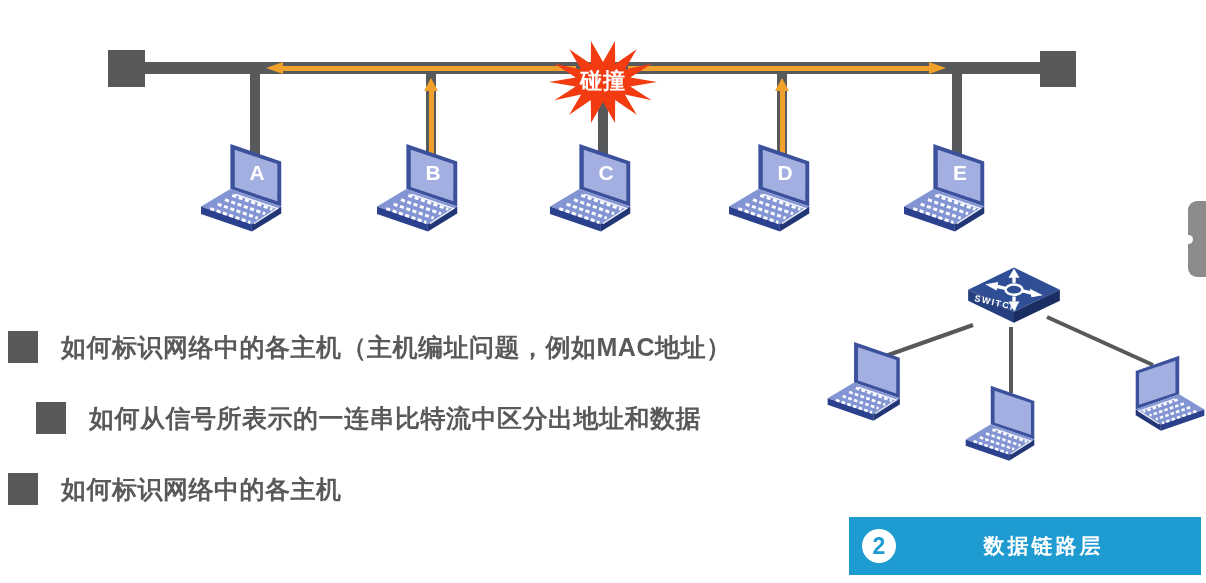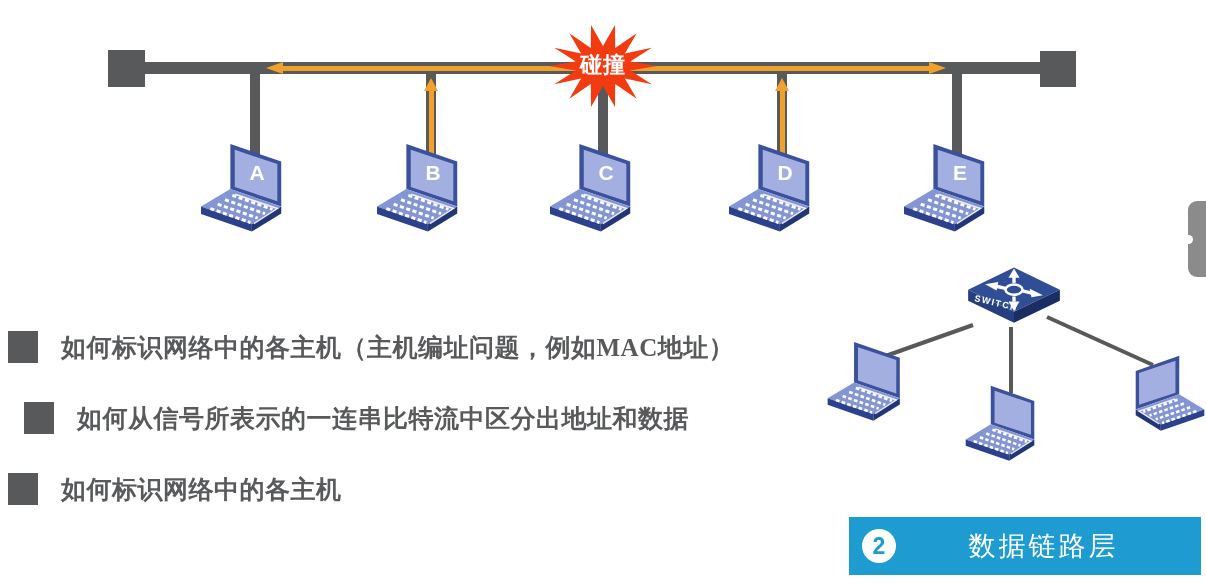--- a/index.html
+++ b/index.html
@@ -46,21 +46,21 @@
   }
 
   .starburst { width:112px; height:90px; z-index:8; }
   .starburst svg { position:absolute; inset:0; }
   .starburst .collision-text {
     position:absolute; inset:0; display:flex; align-items:center; justify-content:center;
     color:#ffffff; font-size:22px; font-weight:800; letter-spacing:1px; padding-bottom:2px;
   }
 
   
-  .bullet-row { display:flex; align-items:center; height:34px;font-family:Liberation Serif, serif; }
+  .bullet-row { display:flex; align-items:center; height:34px; }
   .bullet-square { width:30px; height:32px; background:#58595B; flex:0 0 auto; }
   .bullet-text {
     margin-left:23px; color:#58595B; font-size:25px; font-weight:800;
     letter-spacing:0.5px; white-space:nowrap;
   }
 
   
   .mini-net { width:391px; height:260px; }
   .mini-net svg.links { position:absolute; inset:0; }
   .switch-box { position:absolute; width:102px; height:68px; z-index:4; }
@@ -79,21 +79,21 @@
     background:#1E9BD1; z-index:6;
   }
   .badge-circle {
     position:absolute; left:13px; top:12px; width:34px; height:34px;
     background:#ffffff; border-radius:50%;
     display:flex; align-items:center; justify-content:center;
     color:#1E9BD1; font-size:23px; font-weight:800;
   }
   .badge-label {
     position:absolute; inset:0; display:flex; align-items:center; justify-content:center;
-    color:#ffffff; font-size:27px; font-weight:400; letter-spacing:3px;margin-left:37px;
+    color:#ffffff; font-size:21px; font-weight:700; letter-spacing:3px;margin-left:37px;
   }
 
   
   .edge-tab {
     right:0; top:201px; width:18px; height:76px;
     background:#8B8B8B; border-radius:9px 0 0 9px; z-index:9;
   }
   .edge-tab .notch {
     position:absolute; left:-4px; top:34px; width:9px; height:9px;
     background:#ffffff; border-radius:50%;
@@ -188,34 +188,34 @@
         </svg>
       <span class="host-label">D</span>
     </div>
     <div class="abs laptop" style="left:901px;top:143px;">
       <svg>
           <use href="#laptop-sym"></use>
         </svg>
       <span class="host-label">E</span>
     </div>
 
-    <div class="abs starburst" style="left:547px;top:21px;">
+    <div class="abs starburst" style="left:547px;top:37px;">
       <svg viewBox="0 0 112 90">
         <polygon fill="#F23B10" points="110,45 83.3,49.5 104.7,63.2 77.9,57.5 89.7,77.8 68.2,63 68,86 56,65 44,86 43.8,63 22.3,77.8 34.1,57.5 7.3,63.2 28.7,49.5 2,45 28.7,40.5 7.3,26.8 34.1,32.5 22.3,12.2 43.8,27 44,4 56,25 68,4 68.2,27 89.7,12.2 77.9,32.5 104.7,26.8 83.3,40.5"></polygon>
       </svg>
       <span class="collision-text">碰撞</span>
     </div>
   </div>
 
   <div>
     <div class="abs bullet-row" style="left:8px;top:330px;">
       <div class="bullet-square"></div>
       <div class="bullet-text">如何标识网络中的各主机（主机编址问题，例如MAC地址）</div>
     </div>
-    <div class="abs bullet-row" style="left:24px;top:401px;">
+    <div class="abs bullet-row" style="left:0;top:401px;padding-left:36px;">
       <div class="bullet-square"></div>
       <div class="bullet-text">如何从信号所表示的一连串比特流中区分出地址和数据</div>
     </div>
     <div class="abs bullet-row" style="left:8px;top:472px;">
       <div class="bullet-square"></div>
       <div class="bullet-text">如何标识网络中的各主机</div>
     </div>
   </div>
 
   <div class="abs mini-net" style="left:815px;top:255px;">

